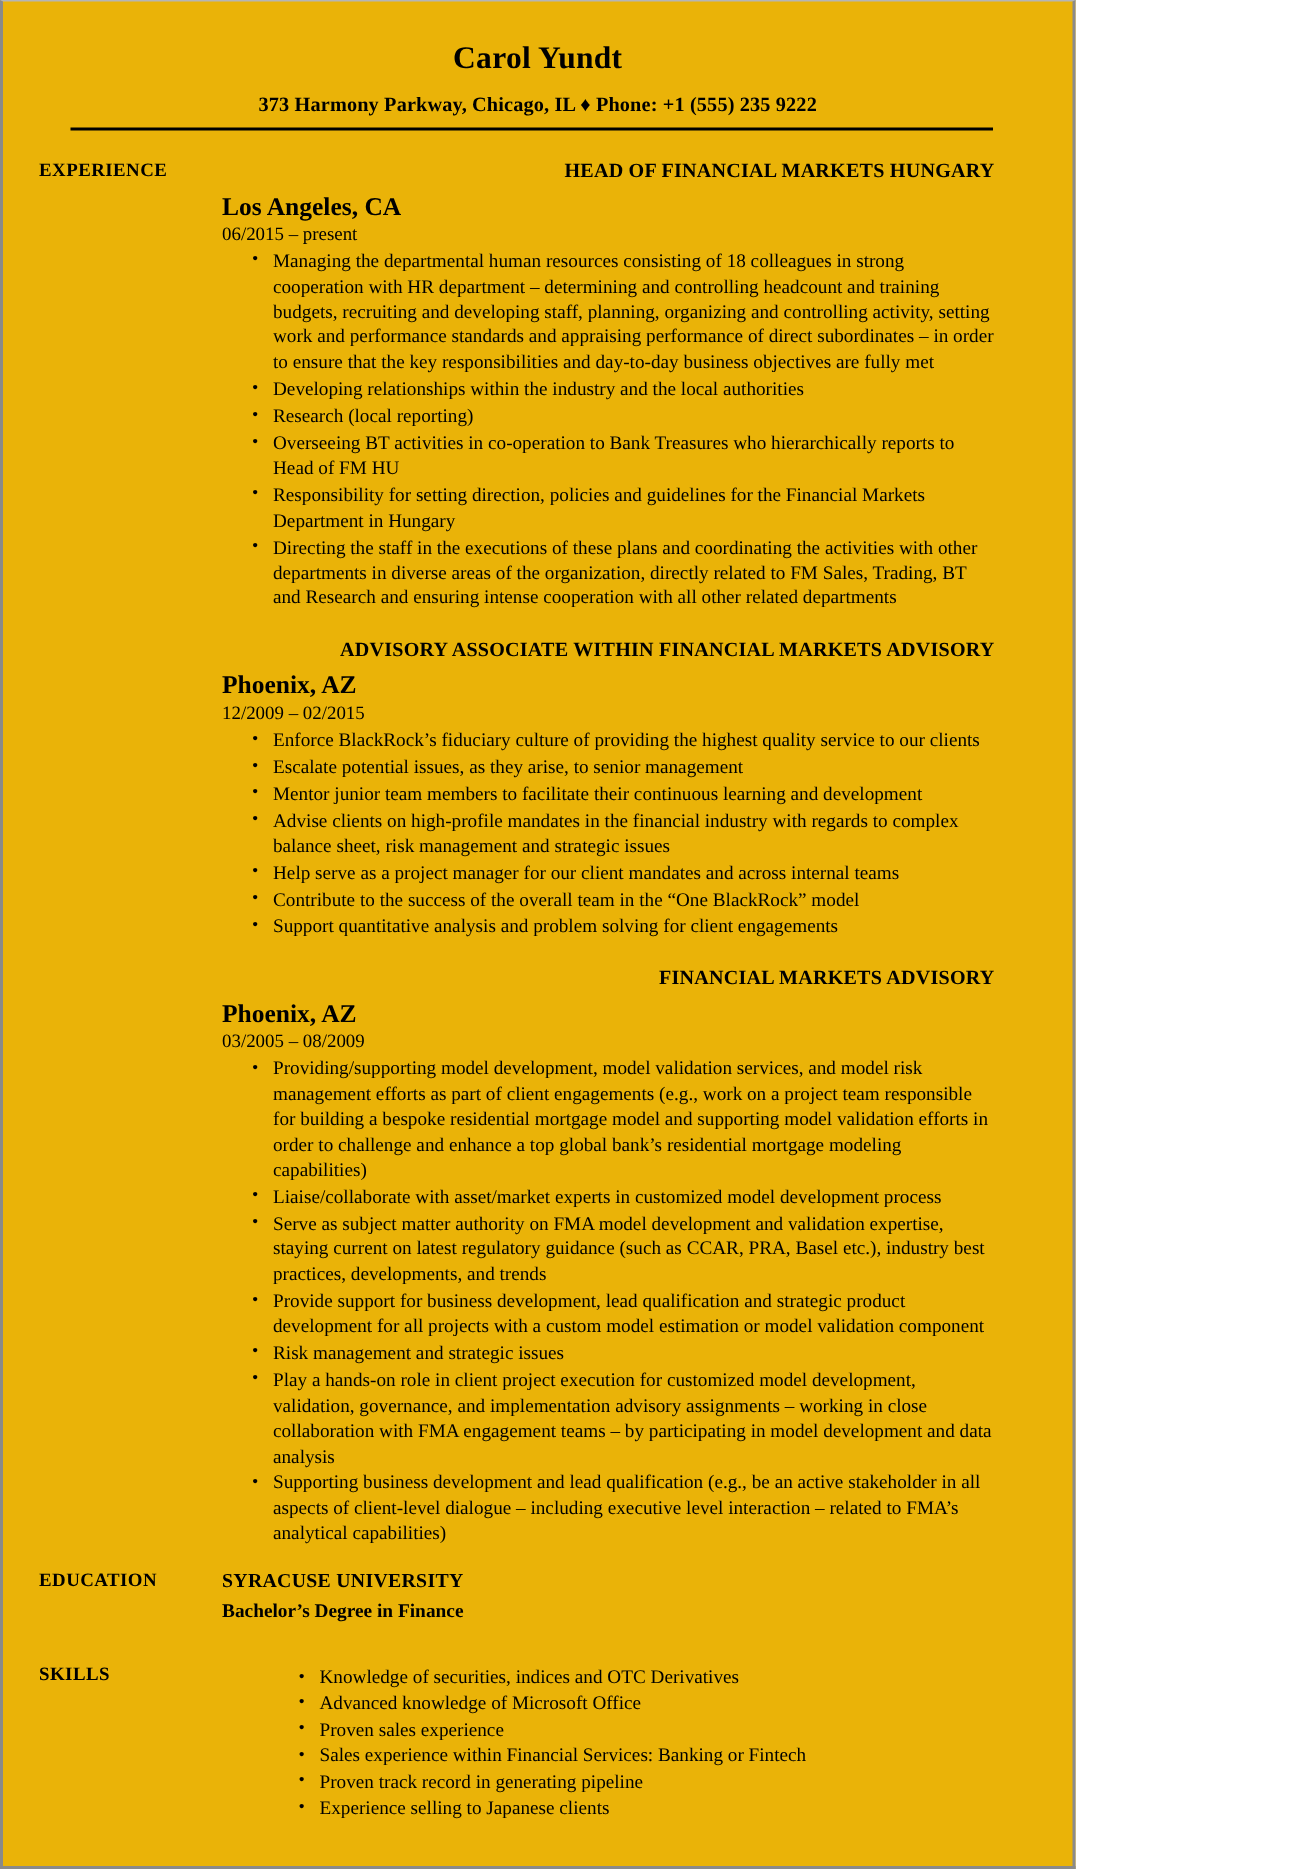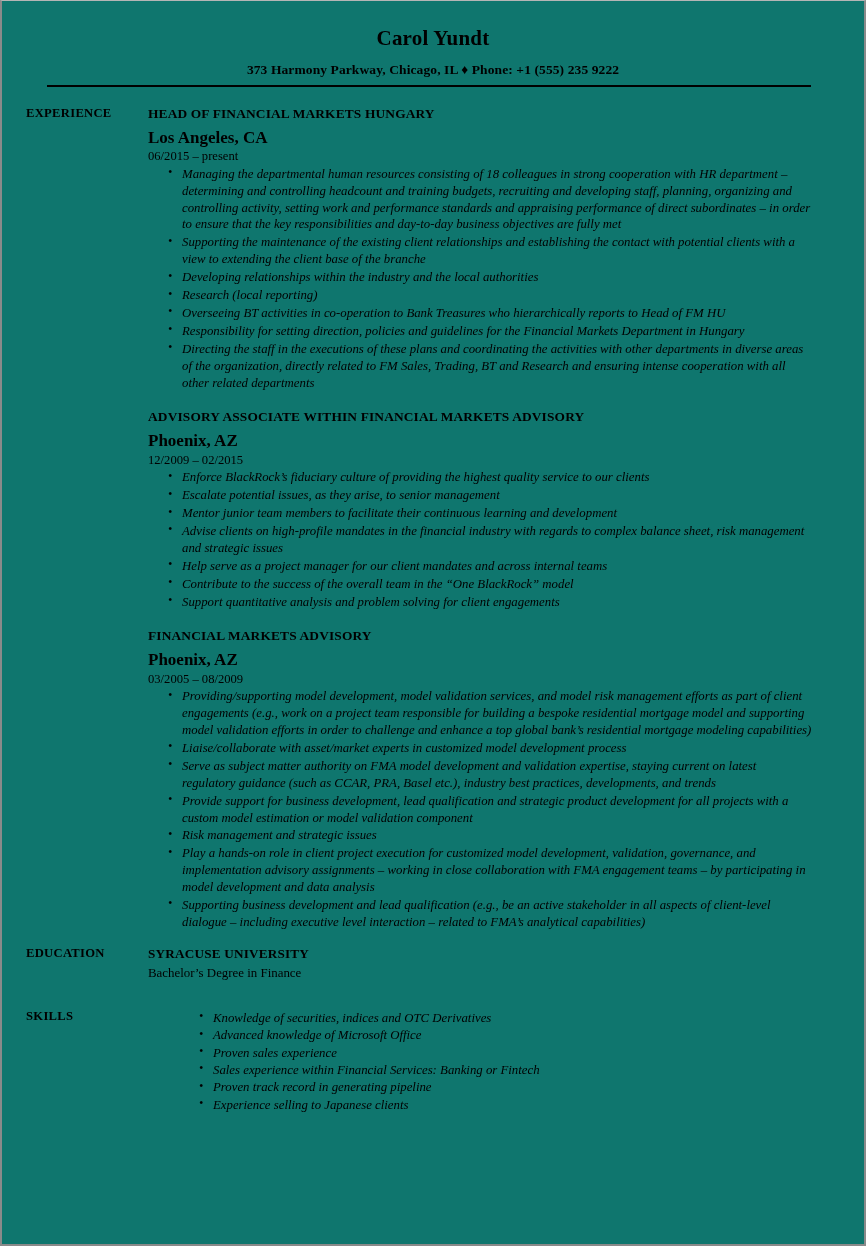--- a/index.html
+++ b/index.html
@@ -6,23 +6,23 @@
     margin: 0;
     padding: 0;
     background: #ffffff;
   }
   body {
     font-family: "Liberation Serif", "DejaVu Serif", serif;
     color: #000000;
   }
   .page {
     position: relative;
-    width: 866px;
+    width: 717px;
     height: 1246px;
-    background: #0f766e;
+    background: #eab308;
     overflow: hidden;
     box-sizing: border-box;
     border-left: 2px solid #8a8a8a;
     border-right: 2px solid #8a8a8a;
     border-top: 1px solid #b5b5b5;
     border-bottom: 2px solid #8a8a8a;
   }
   .page-inner {
     position: absolute;
     left: 0; top: 0; right: 0; bottom: 0;
@@ -80,20 +80,21 @@
   #skills-section     { margin-top: 27px; gap: 31px; }
 
   
   .job { margin-bottom: 18px; }
   .job:last-child { margin-bottom: 0; }
   .job-title {
     font-size: 13.4px;
     font-weight: bold;
     letter-spacing: 0.15px;
     line-height: 1.25;
+    text-align: right;
   }
   .job-location {
     font-size: 17px;
     font-weight: bold;
     margin-top: 5px;
     line-height: 1.2;
   }
   .job-dates {
     font-size: 12.6px;
     line-height: 1.25;
@@ -106,42 +107,41 @@
     margin: 1px 0 0 0;
     padding: 0;
   }
   ul.bullets > li {
     position: relative;
     padding-left: 34px;
     font-size: 12.8px;
     line-height: 1.32;
     margin-top: 1px;
     text-indent: 0;
-    font-style: italic;
   }
   ul.bullets > li::before {
     content: "\2022";
     position: absolute;
     left: 20px;
     top: -0.5px;
     font-size: 12px;
     line-height: 1.32;
   }
   ul.bullets.tight > li { margin-top: 0.5px; }
 
   
   .edu-school {
     font-size: 13.2px;
     font-weight: bold;
     letter-spacing: 0.2px;
     line-height: 1.25;
   }
   .edu-degree {
     font-size: 12.9px;
-    font-weight: normal;
+    font-weight: bold;
     margin-top: 4px;
     line-height: 1.2;
   }
 </style>
 </head>
 <body>
 
 <div class="page">
   <div class="page-inner">
 
@@ -154,21 +154,20 @@
     <div class="section" id="experience-section">
       <div class="section-label">EXPERIENCE</div>
       <div class="section-body">
 
         <div class="job">
           <div class="job-title">HEAD OF FINANCIAL MARKETS HUNGARY</div>
           <div class="job-location">Los Angeles, CA</div>
           <div class="job-dates">06/2015 – present</div>
           <ul class="bullets">
             <li>Managing the departmental human resources consisting of 18 colleagues in strong cooperation with HR department – determining and controlling headcount and training budgets, recruiting and developing staff, planning, organizing and controlling activity, setting work and performance standards and appraising performance of direct subordinates – in order to ensure that the key responsibilities and day-to-day business objectives are fully met</li>
-            <li>Supporting the maintenance of the existing client relationships and establishing the contact with potential clients with a view to extending the client base of the branche</li>
             <li>Developing relationships within the industry and the local authorities</li>
             <li>Research (local reporting)</li>
             <li>Overseeing BT activities in co-operation to Bank Treasures who hierarchically reports to Head of FM HU</li>
             <li>Responsibility for setting direction, policies and guidelines for the Financial Markets Department in Hungary</li>
             <li>Directing the staff in the executions of these plans and coordinating the activities with other departments in diverse areas of the organization, directly related to FM Sales, Trading, BT and Research and ensuring intense cooperation with all other related departments</li>
           </ul>
         </div>
 
         <div class="job">
           <div class="job-title">ADVISORY ASSOCIATE WITHIN FINANCIAL MARKETS ADVISORY</div>

